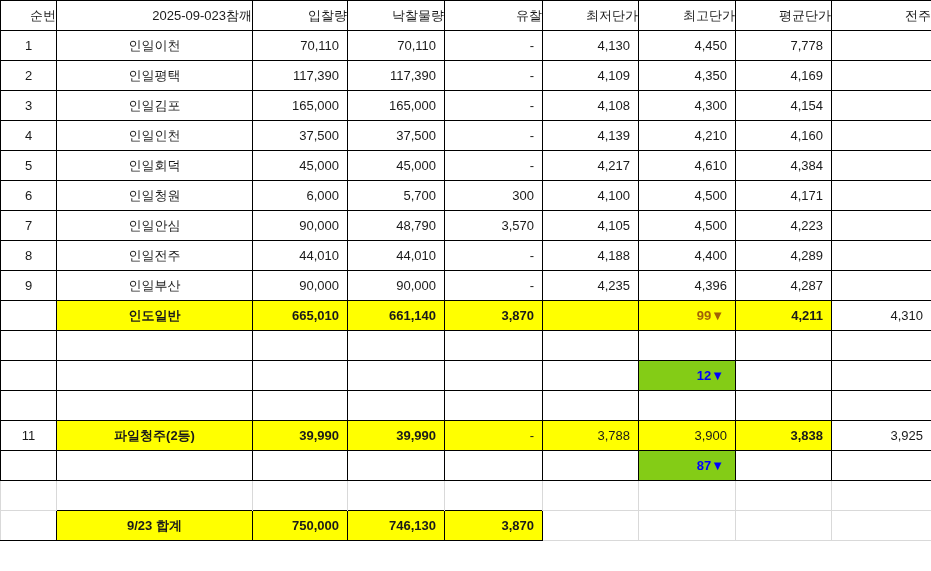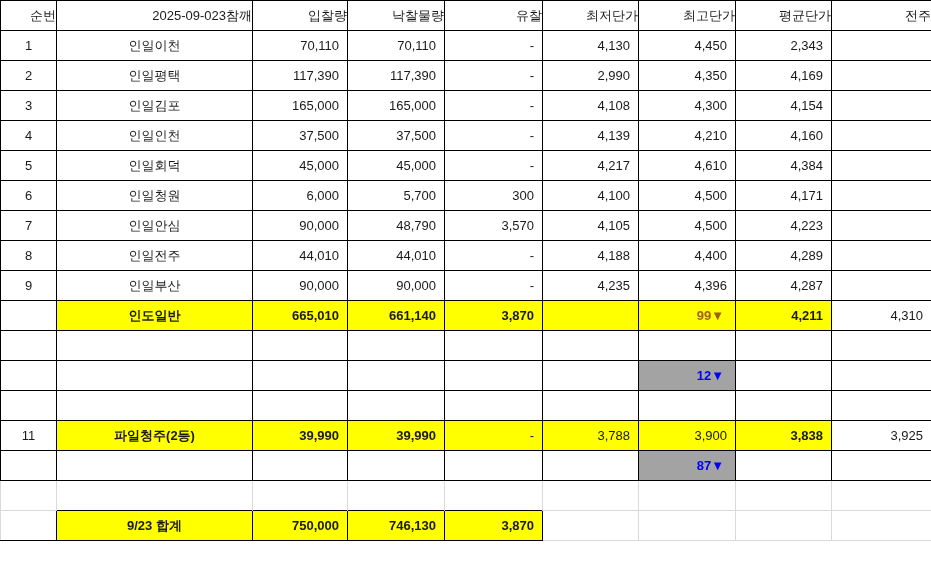--- a/index.html
+++ b/index.html
@@ -50,21 +50,21 @@
   tr.r-highlight td.c-name,tr.r-highlight td.c-bid,tr.r-highlight td.c-won,
   tr.r-highlight td.c-failed,tr.r-highlight td.c-min,tr.r-highlight td.c-max,
   tr.r-highlight td.c-avg{
     background:#ffff00;
   }
   tr.r-highlight td.c-name,tr.r-highlight td.c-bid,
   tr.r-highlight td.c-won,tr.r-highlight td.c-avg{font-weight:700;}
 
   
   tr.r-delta td.c-max{
-    background:#a3a3a3;color:#0000ff;font-weight:700;padding-right:11px;
+    background:#84cc16;color:#0000ff;font-weight:700;padding-right:11px;
   }
 
   
   tr.r-gap td{
     border:1px solid #d9d9d9;border-top:none;border-bottom:none;
   }
 
   
   tr.r-total td{border:1px solid #d9d9d9;}
   tr.r-total td.c-name,tr.r-total td.c-bid,
@@ -103,30 +103,30 @@
   </thead>
   <tbody>
       <tr class="r-data">
         <td class="c-no">1</td>
         <td class="c-name">인일이천</td>
         <td class="c-bid">70,110</td>
         <td class="c-won">70,110</td>
         <td class="c-failed">-</td>
         <td class="c-min">4,130</td>
         <td class="c-max">4,450</td>
-        <td class="c-avg">2,343</td>
+        <td class="c-avg">7,778</td>
         <td class="c-prev"></td>
       </tr>
       <tr class="r-data">
         <td class="c-no">2</td>
         <td class="c-name">인일평택</td>
         <td class="c-bid">117,390</td>
         <td class="c-won">117,390</td>
         <td class="c-failed">-</td>
-        <td class="c-min">2,990</td>
+        <td class="c-min">4,109</td>
         <td class="c-max">4,350</td>
         <td class="c-avg">4,169</td>
         <td class="c-prev"></td>
       </tr>
       <tr class="r-data">
         <td class="c-no">3</td>
         <td class="c-name">인일김포</td>
         <td class="c-bid">165,000</td>
         <td class="c-won">165,000</td>
         <td class="c-failed">-</td>

